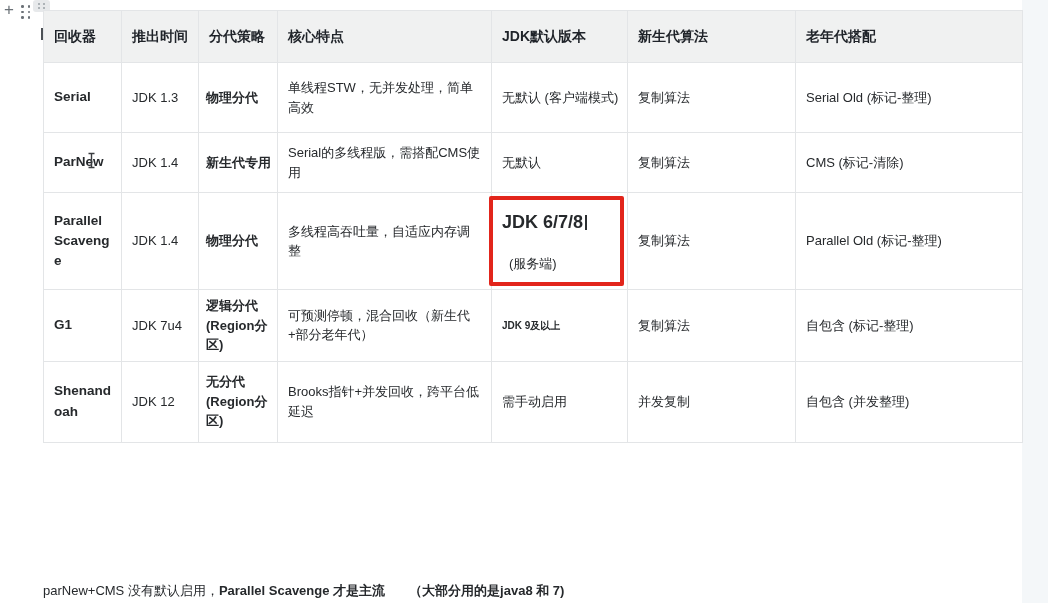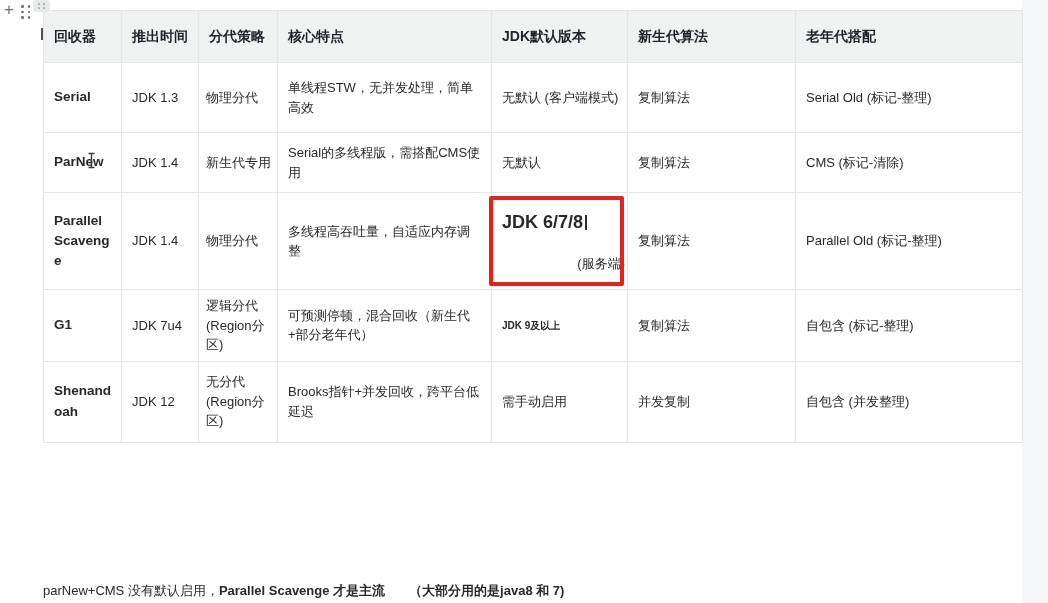--- a/index.html
+++ b/index.html
@@ -32,32 +32,32 @@
   thead th { background:#f0f1f1; font-weight:bold; font-size:14px; color:#1f2329; }
   tr.rh  { height:52px; }
   tr.r1  { height:70px; }
   tr.r2  { height:60px; }
   tr.r3  { height:97px; }
   tr.r4  { height:65px; }
   tr.r5  { height:63px; }
   tr.r6  { height:64px; }
   tr.r7  { height:81px; }
   td.c0 { font-weight:bold; font-size:13.5px; }
-  td.c2 { padding-left:7px; padding-right:3px; }
+  td.c2 { padding-left:7px; padding-right:3px;font-weight:bold; }
   td.c4 { padding-right:2px; }
   td.bold-cell { font-weight:bold; font-size:10px; }
 
   
   td.hl-cell { position:relative; }
   .red-box { position:absolute; left:-3px; top:3px; right:3px; bottom:3px;
     border:4px solid #e2251b; border-radius:2px; pointer-events:none; }
   .hl-main { font-weight:bold; font-size:18px; }
   .caret { display:inline-block; width:1.5px; height:15px; background:#2b2e31;
     vertical-align:-2px; margin-left:2px; }
-  .hl-sub { padding-left:7px; margin-top:18px; font-size:13px;text-align:right; }
+  .hl-sub { padding-left:7px; margin-top:18px; font-size:13px; }
 
   
   .note { position:absolute; left:43px; top:569px; font-size:13px; color:#26292c; white-space:nowrap; }
   .note .b { font-weight:bold; }
   .note .gap { margin-left:24px; }
 
   
   .ibeam { position:absolute; left:86px; top:152px; }
 </style>
 </head>

